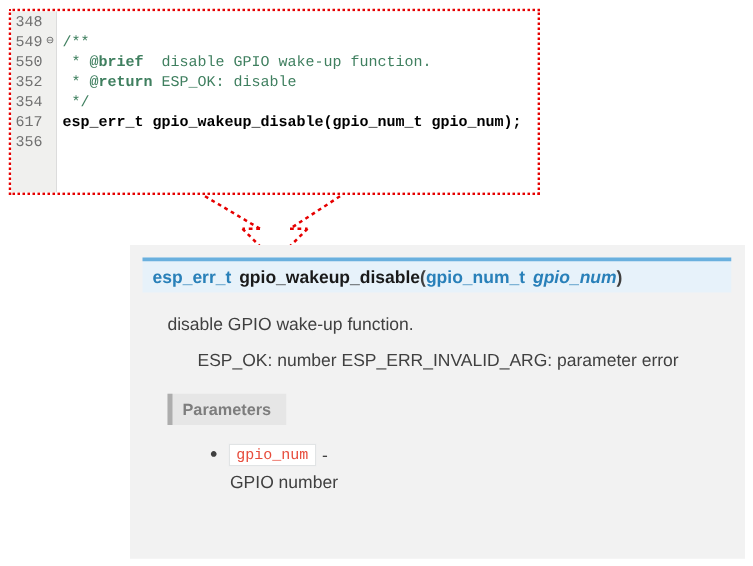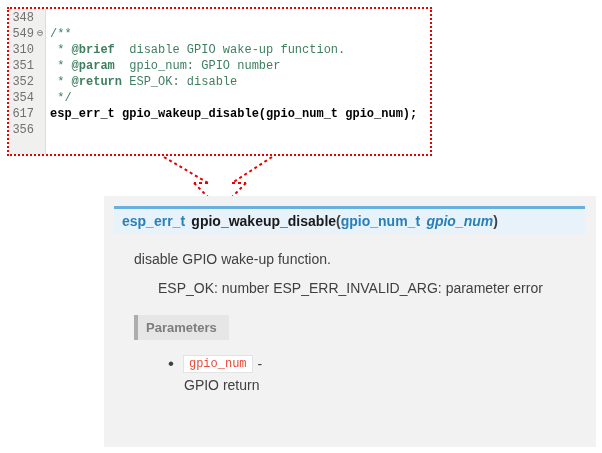--- a/index.html
+++ b/index.html
@@ -86,22 +86,21 @@
 </style>
 </head>
 <body>
 
 <div class="page">
 
   <div class="code-box">
     <div id="code-lines" class="code-lines">
         <div class="line"><span class="num">348</span><span class="fold"></span><span class="codetext"></span></div>
         <div class="line"><span class="num">549</span><span class="fold">⊖</span><span class="codetext"><span class="seg-comment">/**</span></span></div>
-        <div class="line"><span class="num">310</span><span class="fold"></span><span class="codetext"><span class="seg-comment"> * </span><span class="seg-tag">@brief</span><span class="seg-comment">  disable GPIO wake-up function.</span></span></div>
-        <div class="line"><span class="num">351</span><span class="fold"></span><span class="codetext"><span class="seg-comment"> * </span><span class="seg-tag">@param</span><span class="seg-comment">  gpio_num: GPIO number</span></span></div>
+        <div class="line"><span class="num">550</span><span class="fold"></span><span class="codetext"><span class="seg-comment"> * </span><span class="seg-tag">@brief</span><span class="seg-comment">  disable GPIO wake-up function.</span></span></div>
         <div class="line"><span class="num">352</span><span class="fold"></span><span class="codetext"><span class="seg-comment"> * </span><span class="seg-tag">@return</span><span class="seg-comment"> ESP_OK: disable</span></span></div>
         <div class="line"><span class="num">354</span><span class="fold"></span><span class="codetext"><span class="seg-comment"> */</span></span></div>
         <div class="line"><span class="num">617</span><span class="fold"></span><span class="codetext"><span class="seg-decl">esp_err_t gpio_wakeup_disable(gpio_num_t gpio_num);</span></span></div>
         <div class="line"><span class="num">356</span><span class="fold"></span><span class="codetext"></span></div>
       </div>
   </div>
 
   <svg class="arrow" viewBox="0 0 140 55">
     <line x1="16" y1="1" x2="60" y2="27"></line>
     <line x1="124" y1="1" x2="84" y2="27"></line>
@@ -123,16 +122,16 @@
     <p class="return-text">ESP_OK: number ESP_ERR_INVALID_ARG: parameter error</p>
 
     <div class="rubric rubric-params">Parameters</div>
 
     <div class="param-item">
       <span class="bullet">•</span>
       <code class="inline-code">gpio_num</code>
       <span class="dash">-</span>
     </div>
 
-    <p class="param-desc">GPIO return</p>
+    <p class="param-desc">GPIO number</p>
 
   </div>
 </div>
 
 </body></html>

